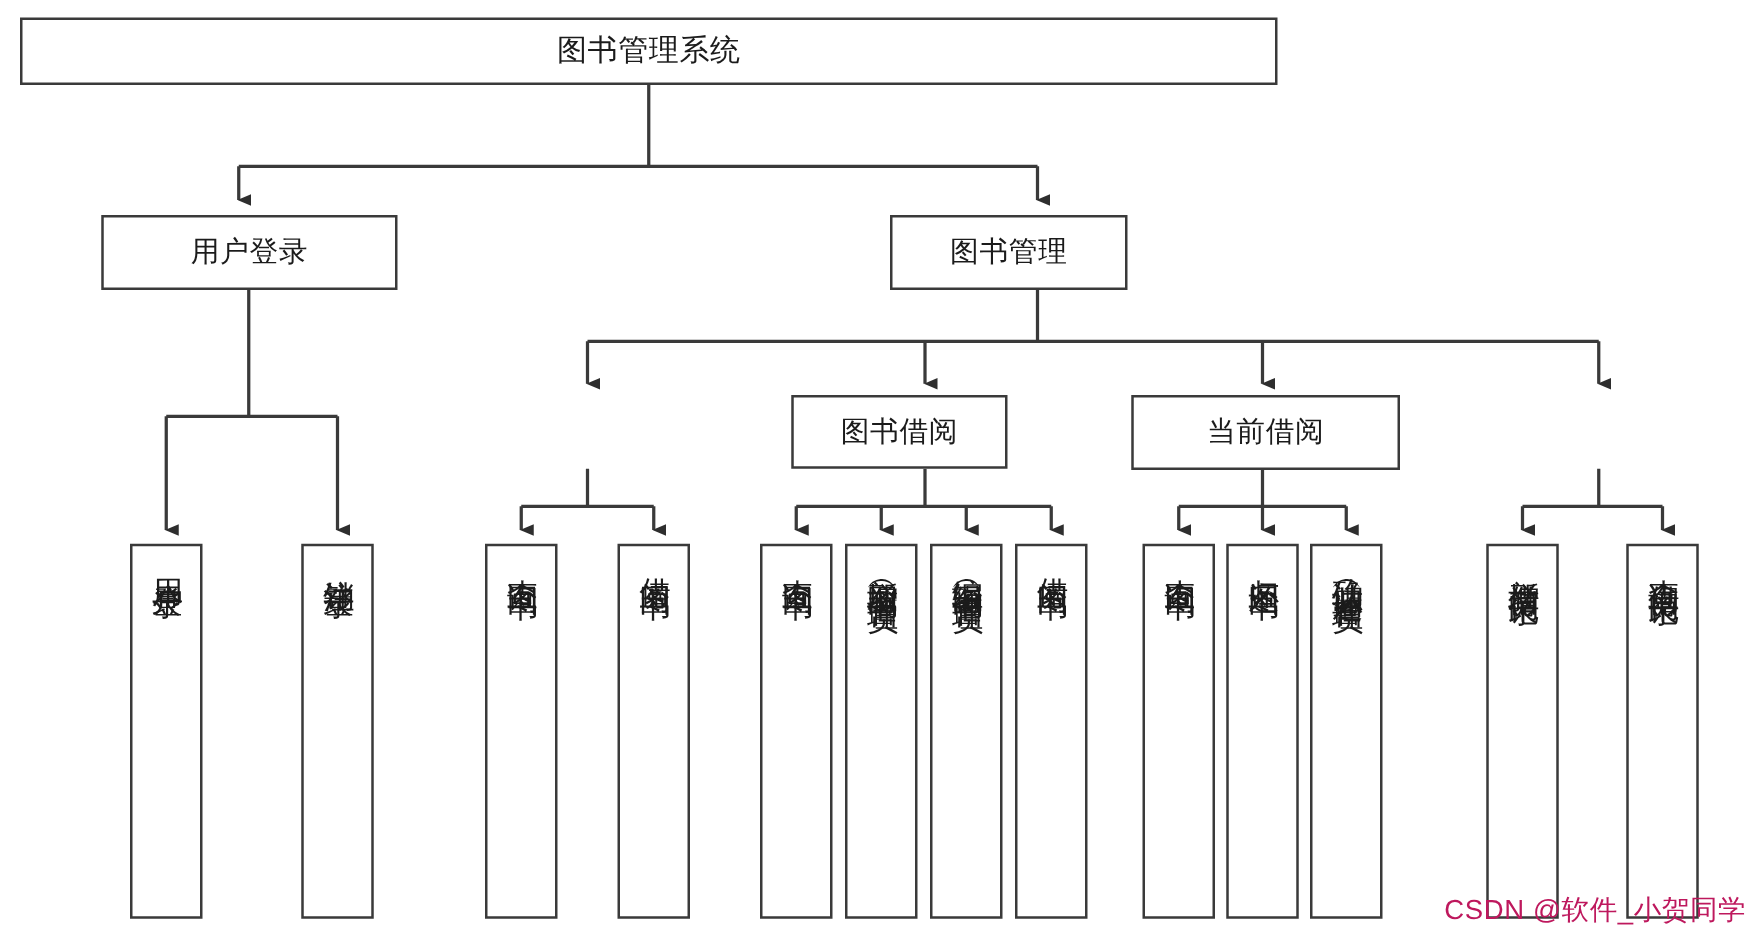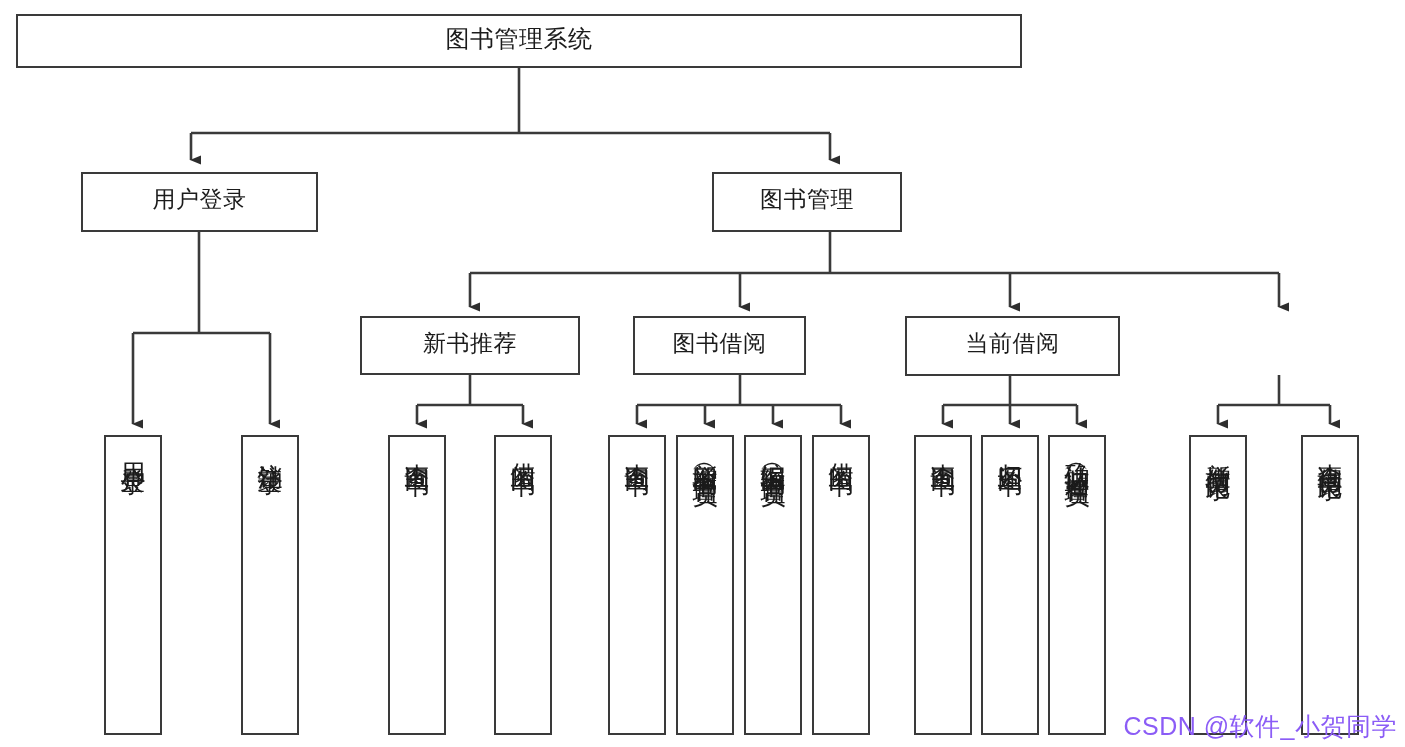--- a/index.html
+++ b/index.html
@@ -40,21 +40,20 @@
   .node .label {
     display: block;
     text-align: center;
     line-height: 1.18;
     letter-spacing: 0.5px;
   }
   
   .node.horiz .label {
     font-size: 23px;
     white-space: nowrap;
-    font-family: Liberation Mono, monospace;
   }
   .node.root .label {
     font-size: 24px;
   }
   
   .node.vert {
     align-items: flex-start;
     justify-content: center;
     padding-top: 6px;
   }
@@ -64,22 +63,22 @@
     font-size: 25px;
     line-height: 1.0;
     letter-spacing: 3px;
     white-space: nowrap;
     max-height: 100%;
   }
   .watermark {
     position: absolute;
     right: 8px;
     bottom: 4px;
-    font-size: 25px;
-    color: #8b5cf6;
+    font-size: 22px;
+    color: #be185d;
     letter-spacing: 0.5px;
     z-index: 5;
     white-space: nowrap;
     text-align: right;
   }
 </style>
 </head>
 <body>
 
 <div id="canvas">
@@ -139,23 +138,20 @@
   </div>
 
   <div class="node horiz" style="left:81px; top:172px; width:237px; height:60px;">
     <span class="label">用户登录</span>
   </div>
 
   <div class="node horiz" style="left:712px; top:172px; width:190px; height:60px;">
     <span class="label">图书管理</span>
   </div>
 
-  <div class="node horiz" style="left:360px; top:316px; width:220px; height:59px;">
-    <span class="label">新书推荐</span>
-  </div>
 
   <div class="node horiz" style="left:633px; top:316px; width:173px; height:59px;">
     <span class="label">图书借阅</span>
   </div>
 
   <div class="node horiz" style="left:905px; top:316px; width:215px; height:60px;">
     <span class="label">当前借阅</span>
   </div>
 
 

